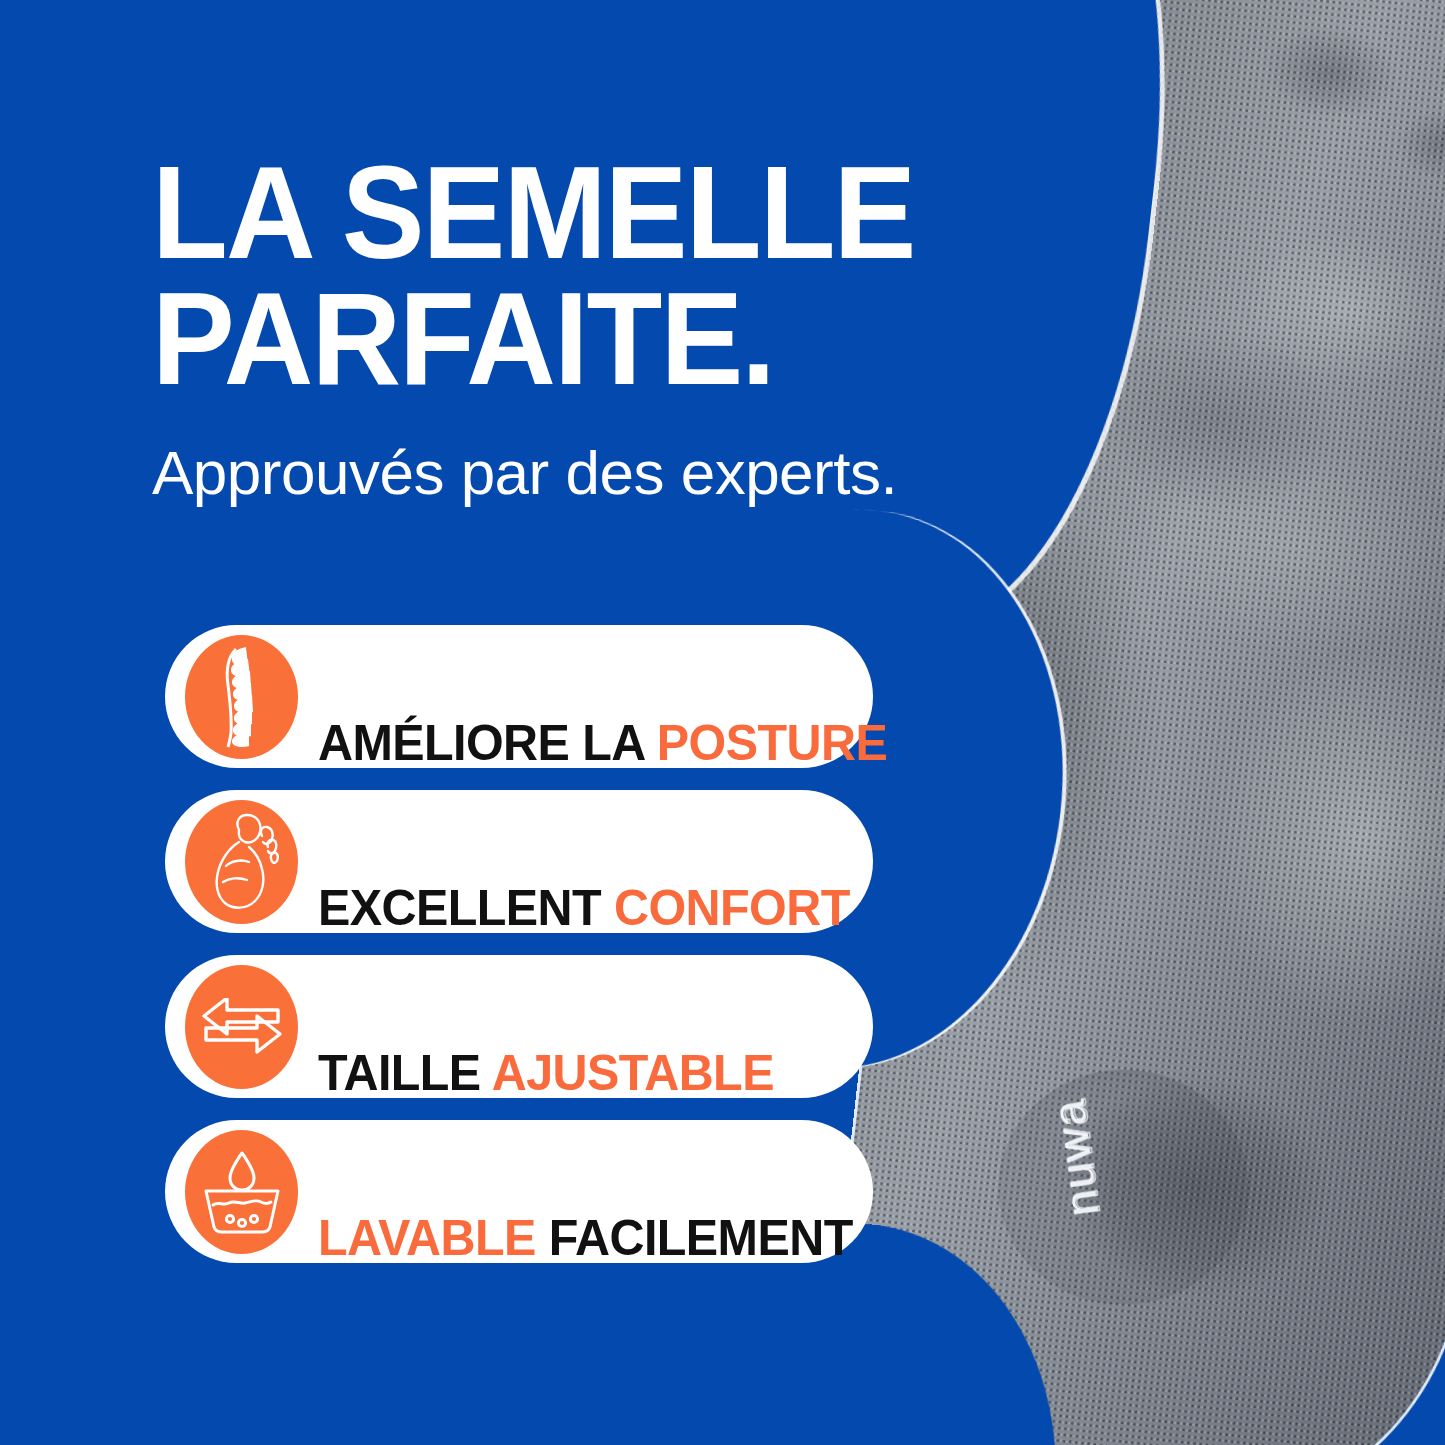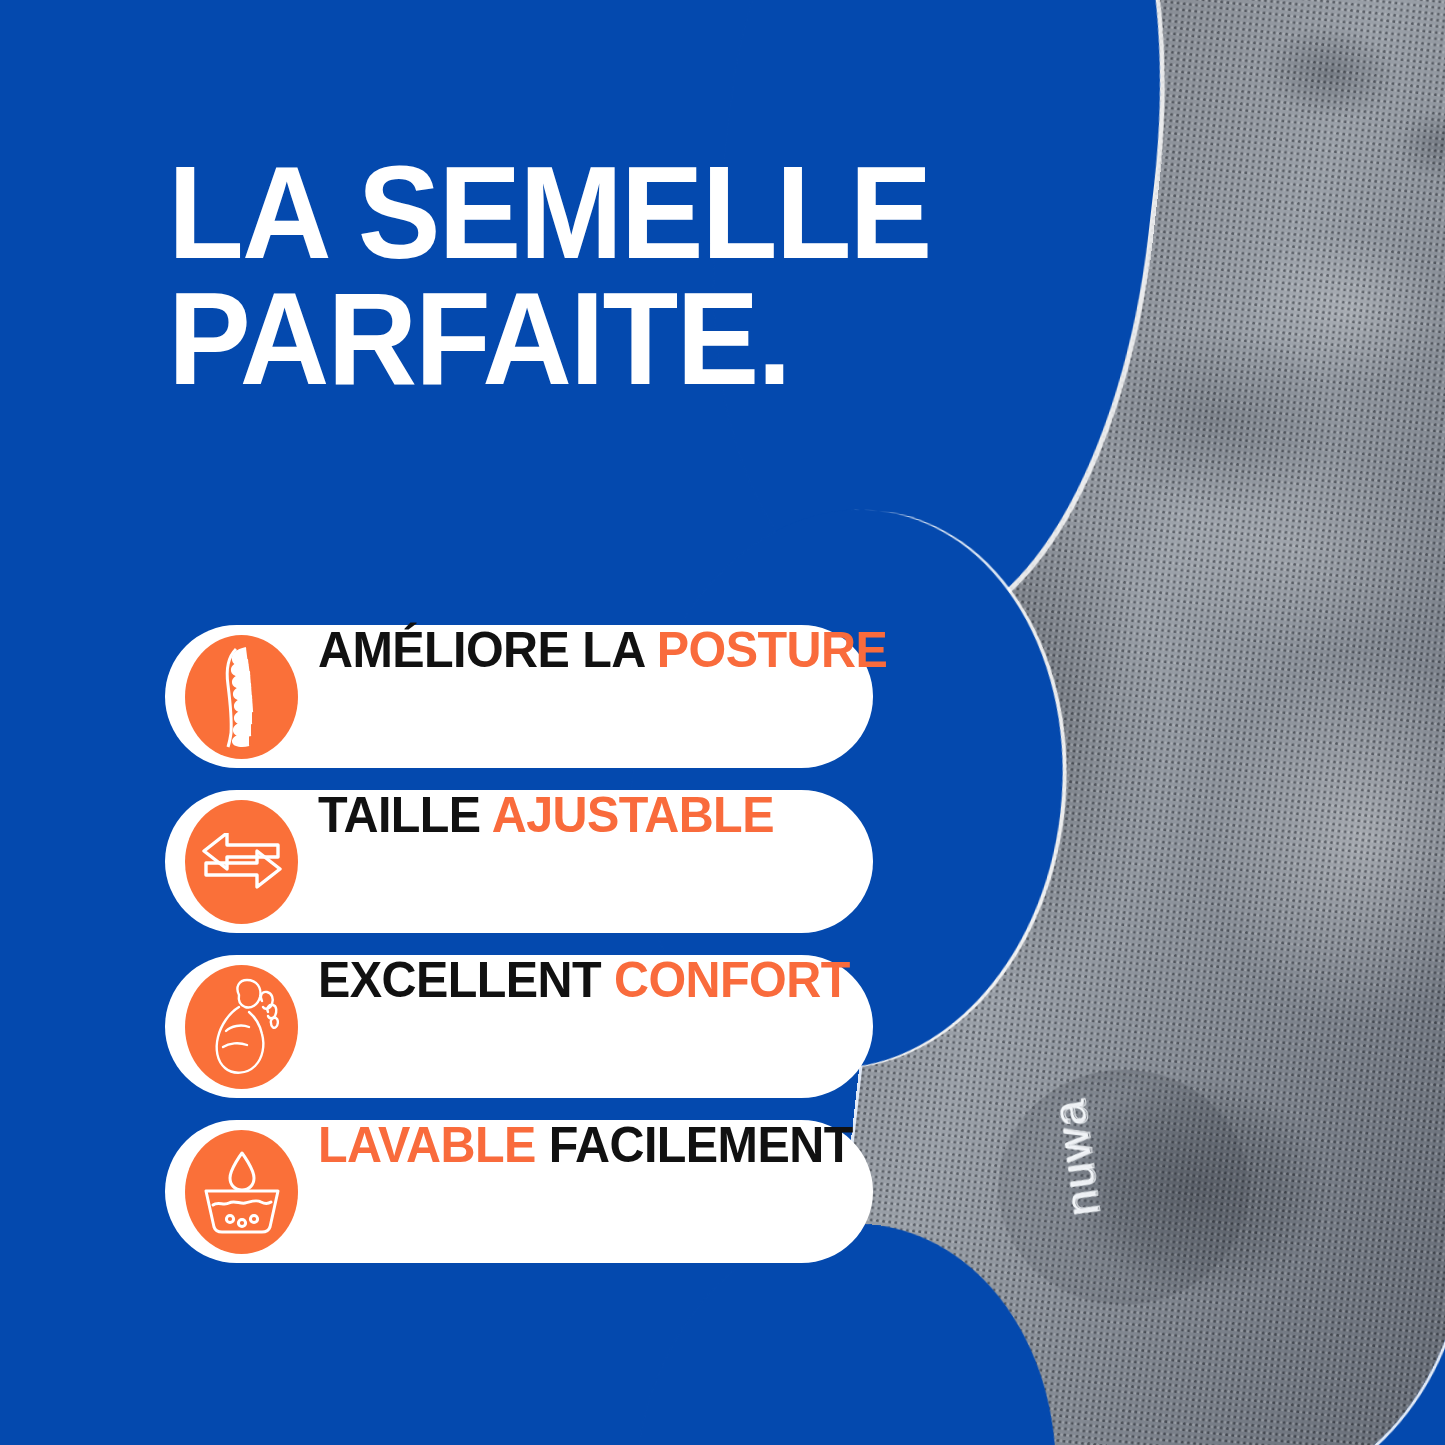--- a/index.html
+++ b/index.html
@@ -136,21 +136,21 @@
     color:rgba(232,236,241,.0);
     text-shadow:
       0 -1.4px 0 rgba(250,252,255,.92),
       0 1.4px 0 rgba(62,68,78,.55);
     -webkit-text-stroke:1.6px rgba(244,247,250,.80);
   }
 
   
   .copy{
     position:absolute;
-    left:168px;
+    left:152px;
     top:0;
     width:920px;
   }
   .headline{
     margin:0;
     padding-top:150px;
     color:#ffffff;
     font-size:132px;
     line-height:.955;
     font-weight:700;
@@ -172,21 +172,21 @@
   
   .features{
     position:absolute;
     left:165px;
     top:625px;
     width:708px;
   }
   .pill{
     position:relative;
     display:flex;
-    align-items:flex-start;
+    align-items:flex-end;
     width:708px;
     height:143px;
     background:#ffffff;
     border-radius:72px;
     margin-bottom:22px;
     box-sizing:border-box;
   }
   .pill:last-child{margin-bottom:4px;}
   .pill-icon{
     position:absolute;
@@ -228,20 +228,21 @@
       <div class="arch-cut"></div>
       <div class="heel-blue"></div>
       <div class="heel-pad"></div>
       <div class="brandmark">nuwa</div>
     </div>
   </div>
 
   <div class="copy">
     <h1 class="headline">LA SEMELLE
 PARFAITE.</h1>
+    <p class="subtitle">Approuvés par des experts.</p>
   </div>
 
   <div class="features">
 
     <div class="pill">
       <span class="pill-icon">
         <svg width="72" height="104" viewBox="0 0 72 104" fill="none" stroke="#ffffff" stroke-width="2.6" stroke-linejoin="round">
           <path d="M40 3 C30 5 26 10 27 15 C28 20 36 21 42 19" fill="#fff" stroke="#fff" stroke-width="2"></path>
           <path d="M42 15 C31 17 25 21 26 26 C27 31 37 32 44 30" fill="#fff" stroke="#fff" stroke-width="2"></path>
           <path d="M44 27 C33 29 26 33 27 38 C28 43 38 44 45 42" fill="#fff" stroke="#fff" stroke-width="2"></path>
@@ -253,45 +254,45 @@
           <path d="M30 4 C22 12 20 26 22 40 C24 56 26 72 25 88 C24 95 23 99 22 102" stroke="#fff" stroke-width="3" fill="none"></path>
         </svg>
       </span>
       <span class="pill-label">
         <span>AMÉLIORE LA </span><span class="accent">POSTURE</span>
       </span>
     </div>
 
     <div class="pill">
       <span class="pill-icon">
-        <svg width="84" height="58" viewBox="0 0 84 58" fill="none" stroke="#ffffff" stroke-width="3.4" stroke-linejoin="round" stroke-linecap="round">
-          <path d="M27 4 L27 16 L78 16 L78 28 L27 28 L27 40 L4 22 Z" transform="translate(0,-4)"></path>
-          <path d="M57 18 L57 30 L6 30 L6 42 L57 42 L57 54 L80 36 Z" transform="translate(0,0)" opacity="0"></path>
-          <path d="M57 54 L57 42 L6 42 L6 30 L57 30 L57 18 L80 36 Z"></path>
-        </svg>
-      </span>
-      <span class="pill-label">
-        <span>TAILLE </span><span class="accent">AJUSTABLE</span>
-      </span>
-    </div>
-
-    <div class="pill">
-      <span class="pill-icon">
         <svg width="74" height="100" viewBox="0 0 74 100" fill="none" stroke="#ffffff" stroke-width="2.4" stroke-linejoin="round" stroke-linecap="round">
           <path d="M34 18 C30 10 34 3 42 3 C52 3 57 11 55 20 C53 28 46 32 40 30 C35 28 33 24 34 18 Z"></path>
           <path d="M57 24 C54 19 57 14 62 15 C67 16 69 22 67 27 C65 32 60 33 58 30"></path>
           <path d="M63 35 C61 31 64 27 68 28 C72 29 72 35 70 39 C68 42 64 42 63 39"></path>
           <path d="M66 46 C65 43 68 40 71 41 C74 43 73 48 71 50 C69 52 66 50 66 46"></path>
           <path d="M34 30 C24 36 16 48 13 60 C10 72 12 84 20 91 C28 98 42 97 50 89 C58 81 60 68 57 57 C55 48 50 40 44 35"></path>
           <path d="M21 54 C26 49 36 47 44 50"></path>
           <path d="M18 70 C24 66 34 65 42 68"></path>
         </svg>
       </span>
       <span class="pill-label">
         <span>EXCELLENT </span><span class="accent">CONFORT</span>
+      </span>
+    </div>
+
+    <div class="pill">
+      <span class="pill-icon">
+        <svg width="84" height="58" viewBox="0 0 84 58" fill="none" stroke="#ffffff" stroke-width="3.4" stroke-linejoin="round" stroke-linecap="round">
+          <path d="M27 4 L27 16 L78 16 L78 28 L27 28 L27 40 L4 22 Z" transform="translate(0,-4)"></path>
+          <path d="M57 18 L57 30 L6 30 L6 42 L57 42 L57 54 L80 36 Z" transform="translate(0,0)" opacity="0"></path>
+          <path d="M57 54 L57 42 L6 42 L6 30 L57 30 L57 18 L80 36 Z"></path>
+        </svg>
+      </span>
+      <span class="pill-label">
+        <span>TAILLE </span><span class="accent">AJUSTABLE</span>
       </span>
     </div>
 
     <div class="pill">
       <span class="pill-icon">
         <svg width="84" height="86" viewBox="0 0 84 86" fill="none" stroke="#ffffff" stroke-width="3" stroke-linejoin="round" stroke-linecap="round">
           <path d="M42 4 C42 4 30 20 30 29 C30 36 35 41 42 41 C49 41 54 36 54 29 C54 20 42 4 42 4 Z"></path>
           <path d="M6 42 L78 42 L70 78 C69 81 66 83 62 83 L22 83 C18 83 15 81 14 78 Z"></path>
           <path d="M13 56 C18 52 24 57 29 54 C34 51 40 55 45 54 C50 53 56 50 61 53 C65 55 68 55 71 53"></path>
           <circle cx="30" cy="70" r="3.6"></circle>

